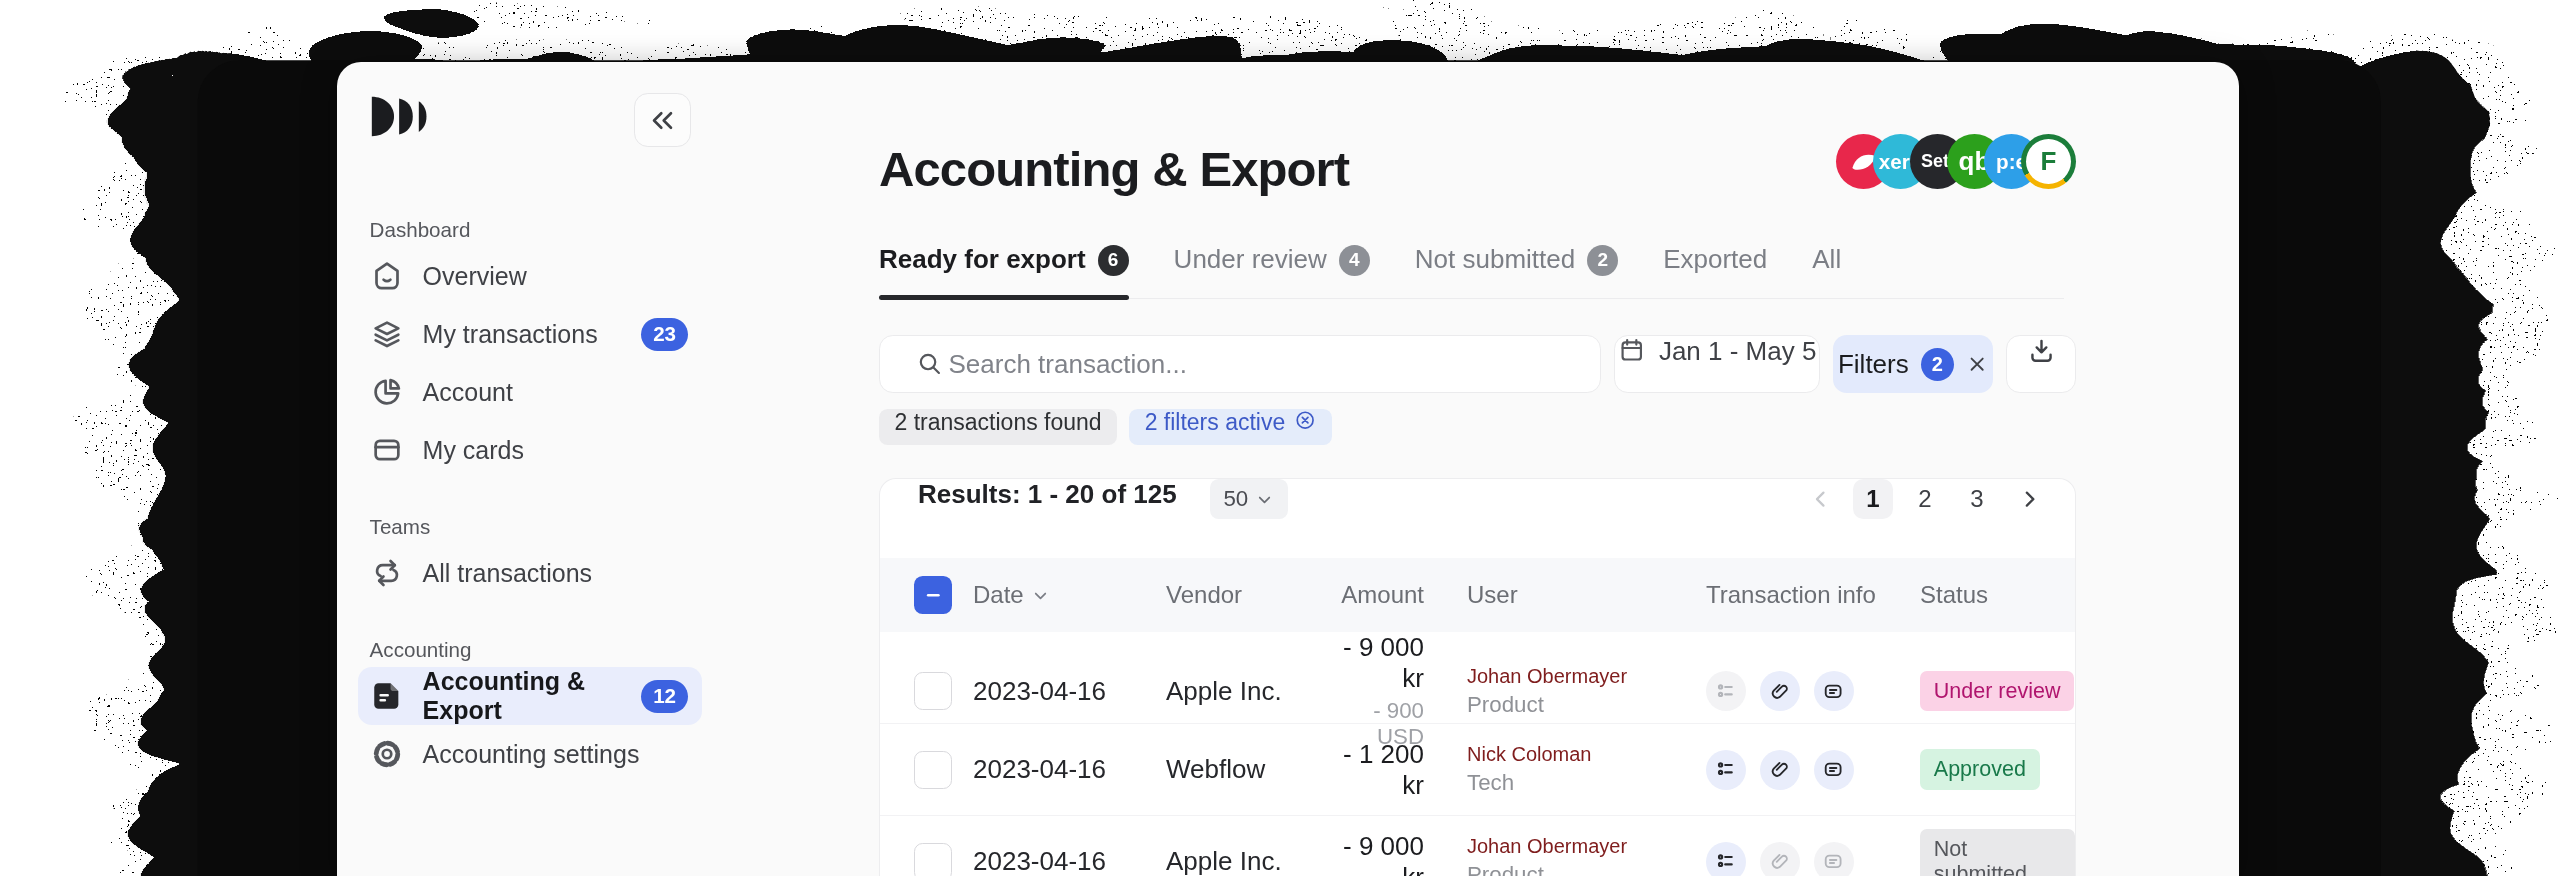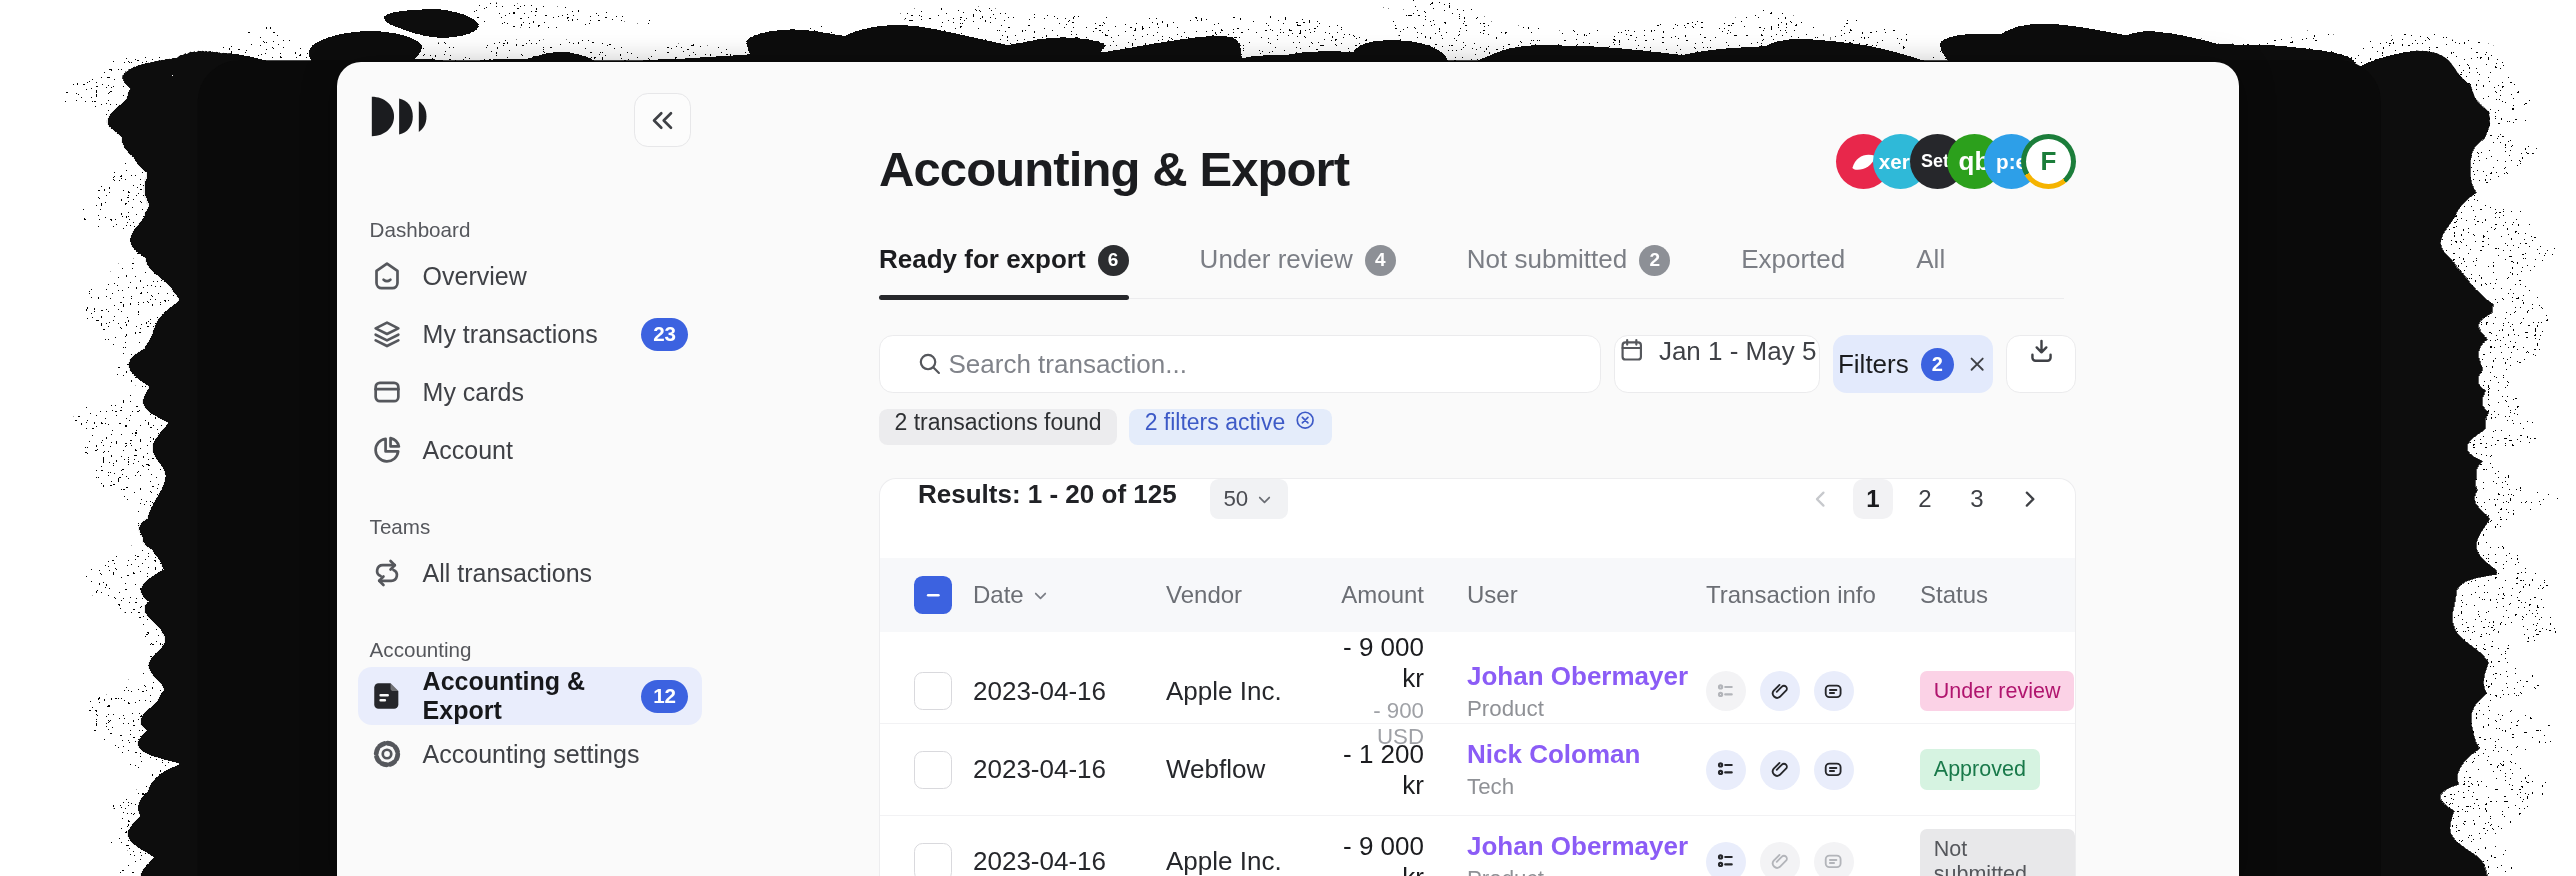--- a/index.html
+++ b/index.html
@@ -59,21 +59,21 @@
   .intg.fortnox{background:conic-gradient(from 140deg,#f5b300 0 100deg,#1b7d3a 100deg 360deg);}
   .intg.fortnox .inner{
     width:45px;height:45px;border-radius:50%;background:#fff;color:#1b7d3a;
     display:flex;align-items:center;justify-content:center;font-size:26px;font-weight:700;
   }
   .intg .t-xs{font-size:18px;font-weight:700;}
   .intg .t-s{font-size:20.6px;font-weight:700;}
   .intg .t-m{font-size:26px;font-weight:700;}
 
   
-  .tabs{position:absolute;left:0;right:12px;top:176px;height:60px;border-bottom:1.7px solid #ececee;display:flex;gap:71px;}
+  .tabs{position:absolute;left:0;right:12px;top:176px;height:60px;border-bottom:1.7px solid #ececee;display:flex;gap:45px;}
   .tab{position:relative;display:flex;align-items:flex-start;gap:12px;cursor:pointer;padding-top:5.2px;}
   .tab .t{font-size:26px;color:#7b7e85;font-weight:500;line-height:33px;}
   .tab.active .t{color:#1b1c1f;font-weight:700;}
   .tab .cnt{
     width:31px;height:31px;border-radius:50%;background:#8d9096;color:#fff;
     font-size:19px;font-weight:700;display:flex;align-items:center;justify-content:center;margin-top:1.7px;
   }
   .tab.active .cnt{background:#2c2d30;}
   .tab.active::after{
     content:"";position:absolute;left:0;right:0;bottom:-1.7px;height:5.2px;background:#26272b;border-radius:3.4px;
@@ -143,21 +143,21 @@
   .trow{height:91px;border-bottom:1.7px solid #f2f2f4;background:#fff;}
   .cb{
     width:38px;height:38px;border-radius:8.6px;margin-left:34px;box-sizing:border-box;cursor:pointer;
   }
   .cb.header{background:#3c62e0;display:flex;align-items:center;justify-content:center;}
   .cb.row{background:#fff;border:1.7px solid #d9d9dd;}
   .cell-date,.cell-vendor{font-size:26px;color:#26272b;}
   .cell-amount{text-align:right;}
   .amt-main{font-size:26px;color:#1b1c1f;}
   .amt-sub{font-size:22.3px;color:#9fa1a6;margin-top:4.3px;min-height:22.3px;}
-  .user-name{font-size:26px;color:#8b5cf6;font-weight:700;}
+  .user-name{font-size:20px;color:#7f1d1d;font-weight:400;}
   .user-team{font-size:22.3px;color:#8f9196;margin-top:4.3px;}
   .tx-icons{display:flex;gap:13.8px;}
   .tx-ic{
     width:40px;height:40px;border-radius:50%;display:flex;align-items:center;justify-content:center;
   }
   .tx-ic.on{background:#e9edfb;color:#26272b;}
   .tx-ic.off{background:#f3f3f5;color:#b3b5ba;}
   .badge-status{
     display:inline-block;padding:7.7px 13.8px;border-radius:6.9px;font-size:21.5px;font-weight:500;
   }
@@ -236,35 +236,35 @@
               <path d="M4 16.5l8 4 8-4"></path>
           </svg>
         </span>
         <span class="lbl">My transactions</span>
         <span class="nav-badge">23</span>
       </div>
 
       <div class="nav-item">
         <span class="nav-icon">
           <svg class="ic" width="34" height="34" viewBox="0 0 24 24" fill="none" stroke="#55575c" stroke-width="1.9" stroke-linecap="round" stroke-linejoin="round">
+            <path d="M11 4.1a8 8 0 1 0 8.9 8.9H11V4.1z"></path>
+            <path d="M14.5 3.6a8 8 0 0 1 5.9 5.9h-5.9V3.6z"></path>
+          </svg>
+        </span>
+        <span class="lbl">Account</span>
+      </div>
+
+      <div class="nav-item">
+        <span class="nav-icon">
+          <svg class="ic" width="34" height="34" viewBox="0 0 24 24" fill="none" stroke="#55575c" stroke-width="1.9" stroke-linecap="round" stroke-linejoin="round">
             <rect x="4" y="5.5" width="16" height="13" rx="3"></rect>
               <path d="M4 10h16"></path>
           </svg>
         </span>
         <span class="lbl">My cards</span>
-      </div>
-
-      <div class="nav-item">
-        <span class="nav-icon">
-          <svg class="ic" width="34" height="34" viewBox="0 0 24 24" fill="none" stroke="#55575c" stroke-width="1.9" stroke-linecap="round" stroke-linejoin="round">
-            <path d="M11 4.1a8 8 0 1 0 8.9 8.9H11V4.1z"></path>
-            <path d="M14.5 3.6a8 8 0 0 1 5.9 5.9h-5.9V3.6z"></path>
-          </svg>
-        </span>
-        <span class="lbl">Account</span>
       </div>
 
       <div class="nav-label mt">Teams</div>
 
 
       <div class="nav-item">
         <span class="nav-icon">
           <svg class="ic" width="34" height="34" viewBox="0 0 24 24" fill="none" stroke="#55575c" stroke-width="1.9" stroke-linecap="round" stroke-linejoin="round">
             <path d="M14.5 3.5L17.5 6.5 14.5 9.5"></path>
               <path d="M17.5 6.5H9a4 4 0 0 0-1.5 7.7"></path>

